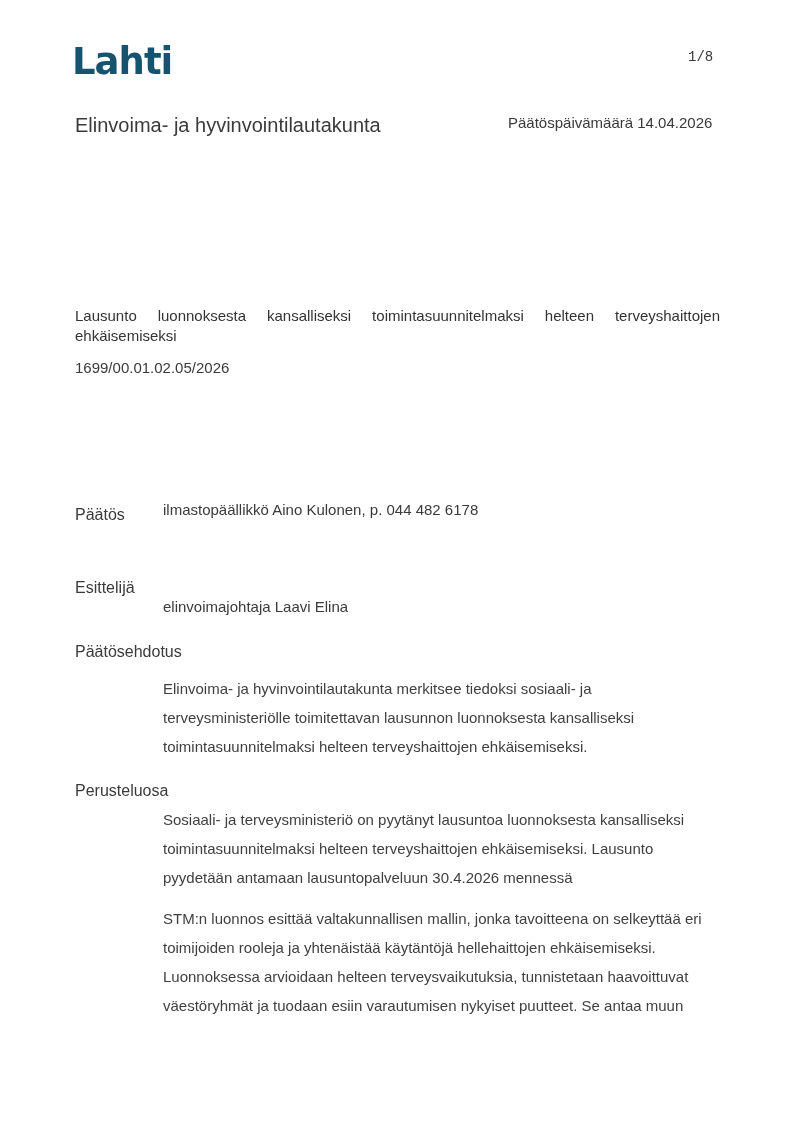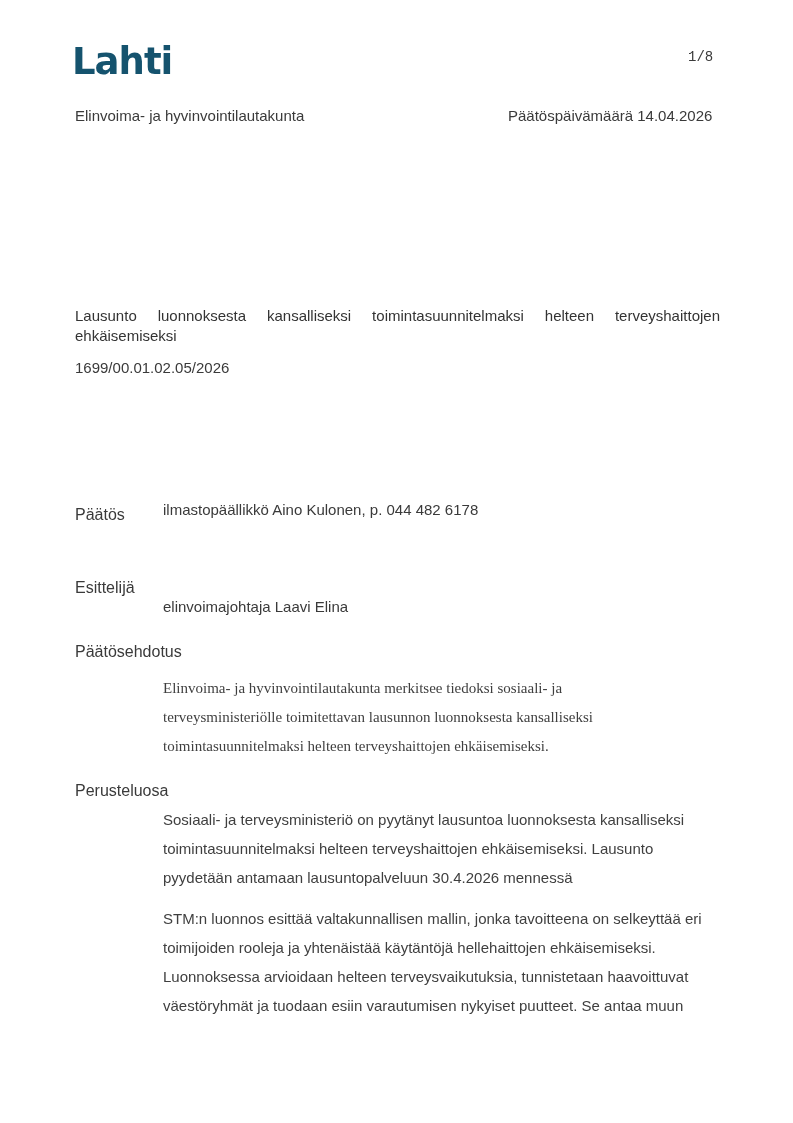--- a/index.html
+++ b/index.html
@@ -23,25 +23,25 @@
     letter-spacing: -1px;
     color: #15536e;
   }
   .page-number {
     top: 49px; left: 688px;
     font-family: "Liberation Mono", monospace;
     font-size: 14px;
     color: #3a3a3a;
   }
   .header-committee {
-    top: 107px; left: 75px;
-    font-size: 15px;
+    top: 114px; left: 75px;
+    font-size: 20px;
   }
   .header-date {
-    top: 107px; left: 508px;
+    top: 114px; left: 508px;
     font-size: 15px;
   }
   .source-line {
     top: 181px; left: 75px;
     font-size: 15px;
   }
   .doc-title {
     top: 306px; left: 75px;
     width: 645px;
     font-size: 15px;
@@ -71,21 +71,21 @@
   .contact-0 { top: 447px; }
   .contact-1 { top: 501px; text-align: center; }
   .presenter-name { top: 598px; }
 
   .body-paragraph {
     left: 163px;
     font-size: 15px;
     line-height: 29px;
     color: #3f3f3f;
   }
-  .para-proposal { top: 674px; width: 520px; font-family: Liberation Serif, serif; }
+  .para-proposal { top: 674px; width: 520px; }
   .para-rationale-0 { top: 805px; width: 555px; }
   .para-rationale-1 { top: 904px; width: 570px; }
 </style>
 </head>
 <body>
 
 <div class="page">
 
   <div class="abs logo">Lahti</div>
 

